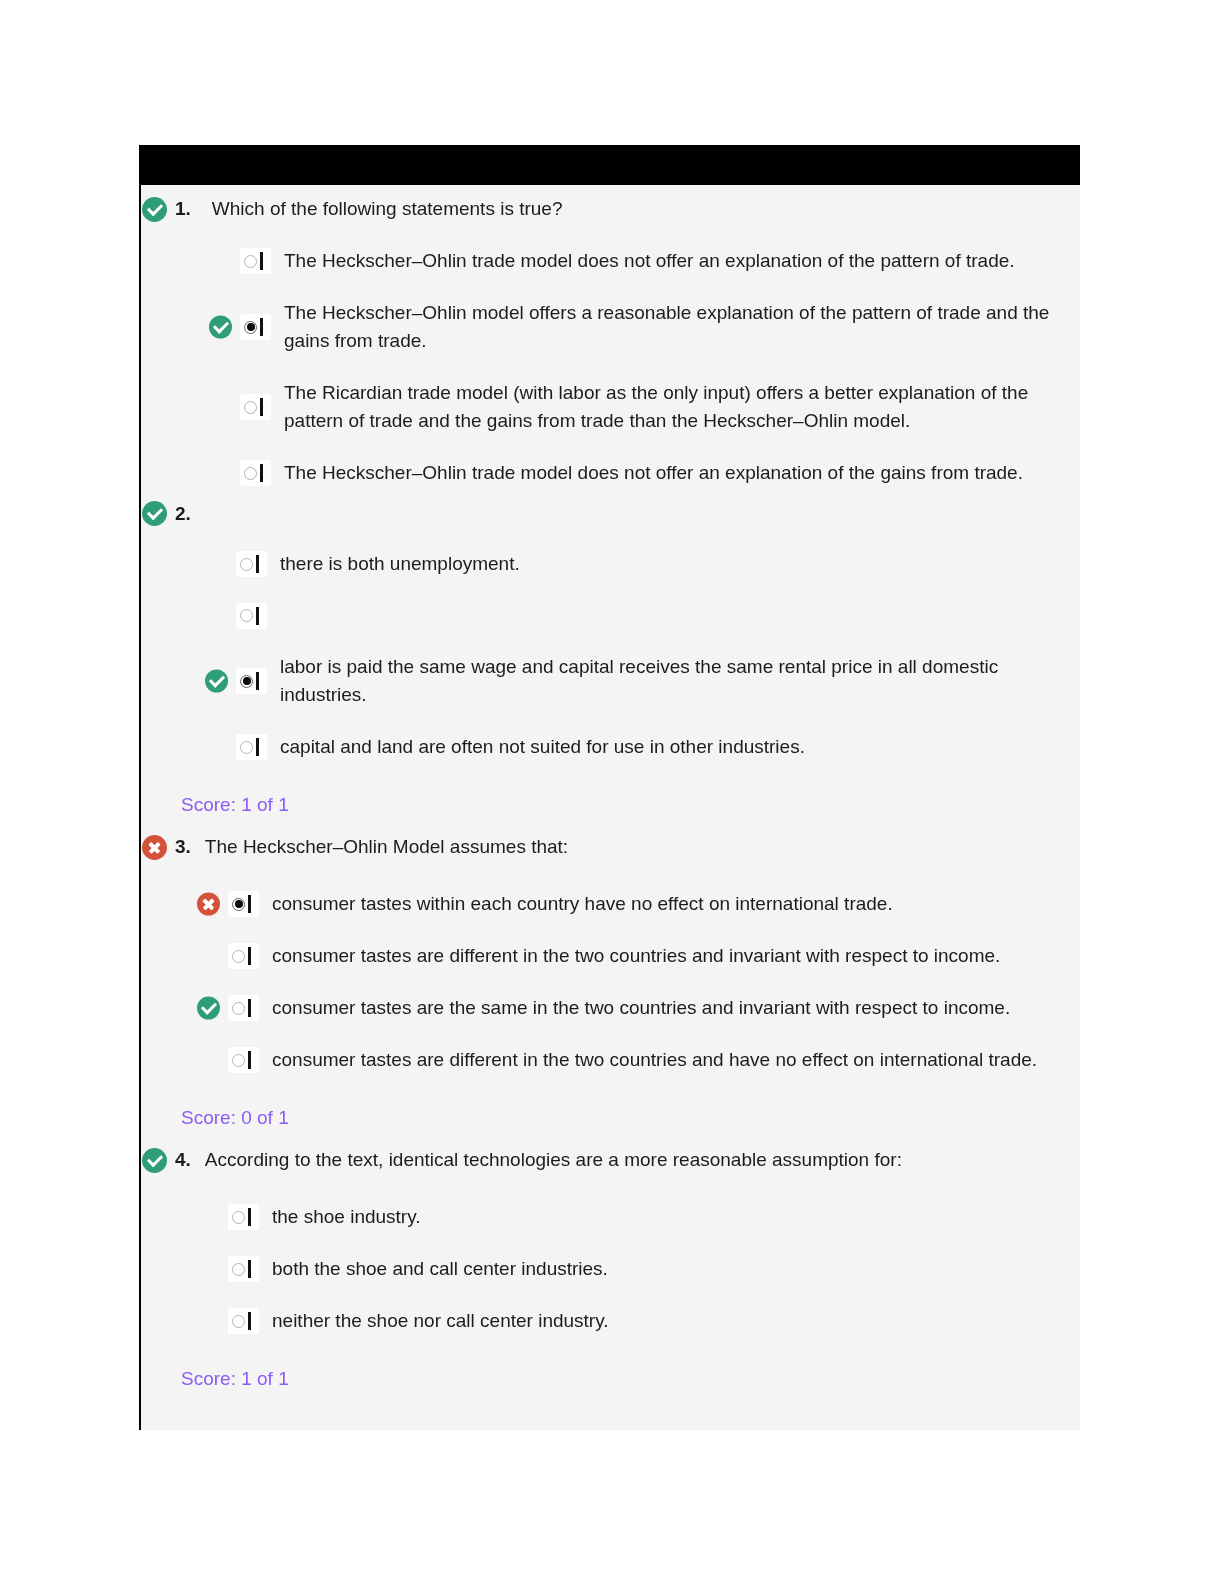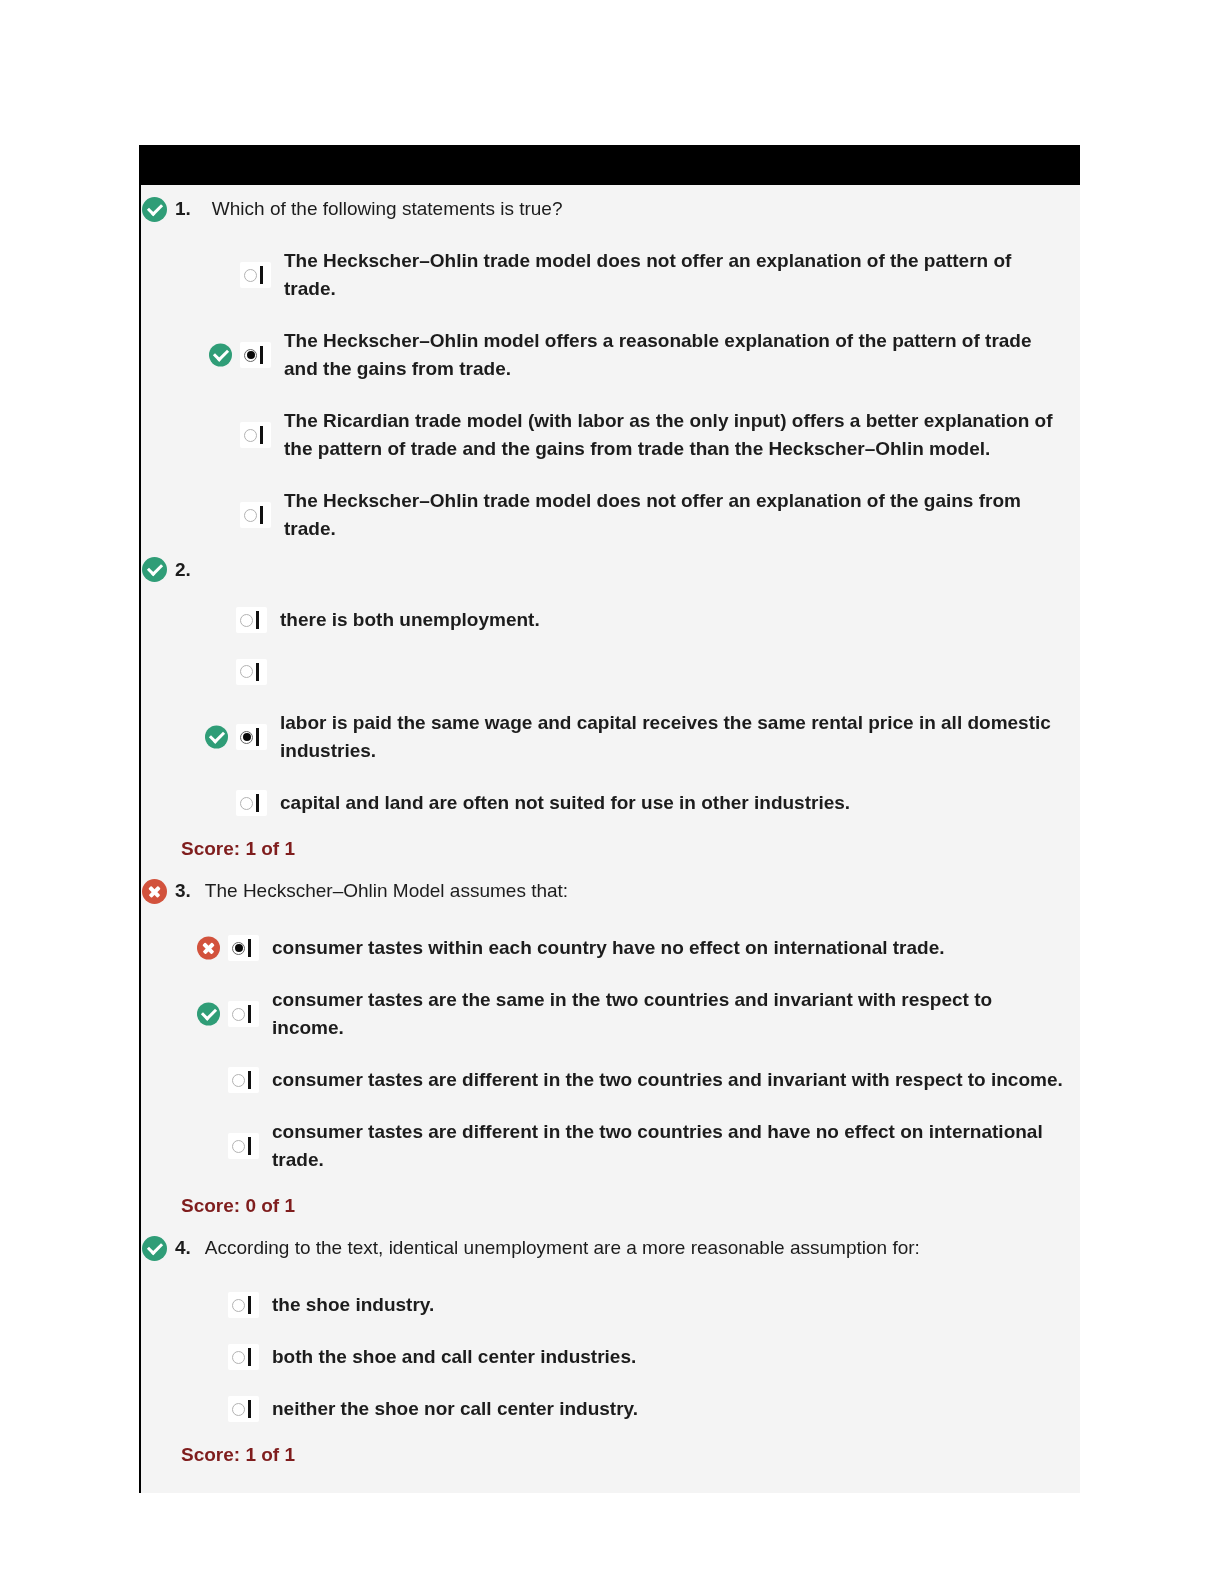--- a/index.html
+++ b/index.html
@@ -79,21 +79,21 @@
   .q:nth-child(3) .options,
   .q:nth-child(4) .options { margin-left: 87px; margin-top: 29px; }
   .option {
     position: relative;
     margin-top: 24px;
     padding-left: 44px;
     min-height: 27px;
     display: flex;
     align-items: center;
   }
-  .opt-text { line-height: 28px; font-weight: bold; }
+  .opt-text { line-height: 28px; }
   .opt-badge {
     position: absolute;
     left: -31px;
     top: 50%;
     transform: translateY(-50%);
   }
   .radio {
     position: absolute;
     left: 0;
     top: 50%;
@@ -123,25 +123,24 @@
     margin: -4px 0 0 -4px;
     background: #0a0a0a;
     border-radius: 50%;
   }
   .radio .caret {
     width: 2.5px; height: 18px;
     background: #111111;
     margin-left: 3px;
   }
   .score {
-    margin-top: 18px;
+    margin-top: 30px;
     margin-left: 40px;
     line-height: 28px;
-    color: #7f1d1d;
-    font-weight: bold;
+    color: #8b5cf6;
   }
 </style>
 </head>
 <body>
 
 <div class="quiz-panel">
   <div class="header-bar"></div>
   <div class="content" id="questions">
       <section class="q">
         <div class="q-header">
@@ -239,53 +238,53 @@
             <span class="badge incorrect sm opt-badge">
               <span class="glyph-x"></span>
             </span>
             <span class="radio selected">
               <span class="circ"></span>
               <span class="caret"></span>
             </span>
             <span class="opt-text">consumer tastes within each country have no effect on international trade.</span>
           </div>
           <div class="option">
+            <span class="radio">
+              <span class="circ"></span>
+              <span class="caret"></span>
+            </span>
+            <span class="opt-text">consumer tastes are different in the two countries and invariant with respect to income.</span>
+          </div>
+          <div class="option">
             <span class="badge correct sm opt-badge">
               <span class="glyph-check"></span>
             </span>
             <span class="radio">
               <span class="circ"></span>
               <span class="caret"></span>
             </span>
             <span class="opt-text">consumer tastes are the same in the two countries and invariant with respect to income.</span>
-          </div>
-          <div class="option">
-            <span class="radio">
-              <span class="circ"></span>
-              <span class="caret"></span>
-            </span>
-            <span class="opt-text">consumer tastes are different in the two countries and invariant with respect to income.</span>
           </div>
           <div class="option">
             <span class="radio">
               <span class="circ"></span>
               <span class="caret"></span>
             </span>
             <span class="opt-text">consumer tastes are different in the two countries and have no effect on international trade.</span>
           </div>
         </div>
         <div class="score">Score: 0 of 1</div>
       </section>
       <section class="q">
         <div class="q-header">
           <span class="badge correct q-badge">
             <span class="glyph-check"></span>
           </span>
           <span class="q-num">4.</span>
-          <span class="q-text">According to the text, identical unemployment are a more reasonable assumption for:</span>
+          <span class="q-text">According to the text, identical technologies are a more reasonable assumption for:</span>
         </div>
         <div class="options">
           <div class="option">
             <span class="radio">
               <span class="circ"></span>
               <span class="caret"></span>
             </span>
             <span class="opt-text">the shoe industry.</span>
           </div>
           <div class="option">

